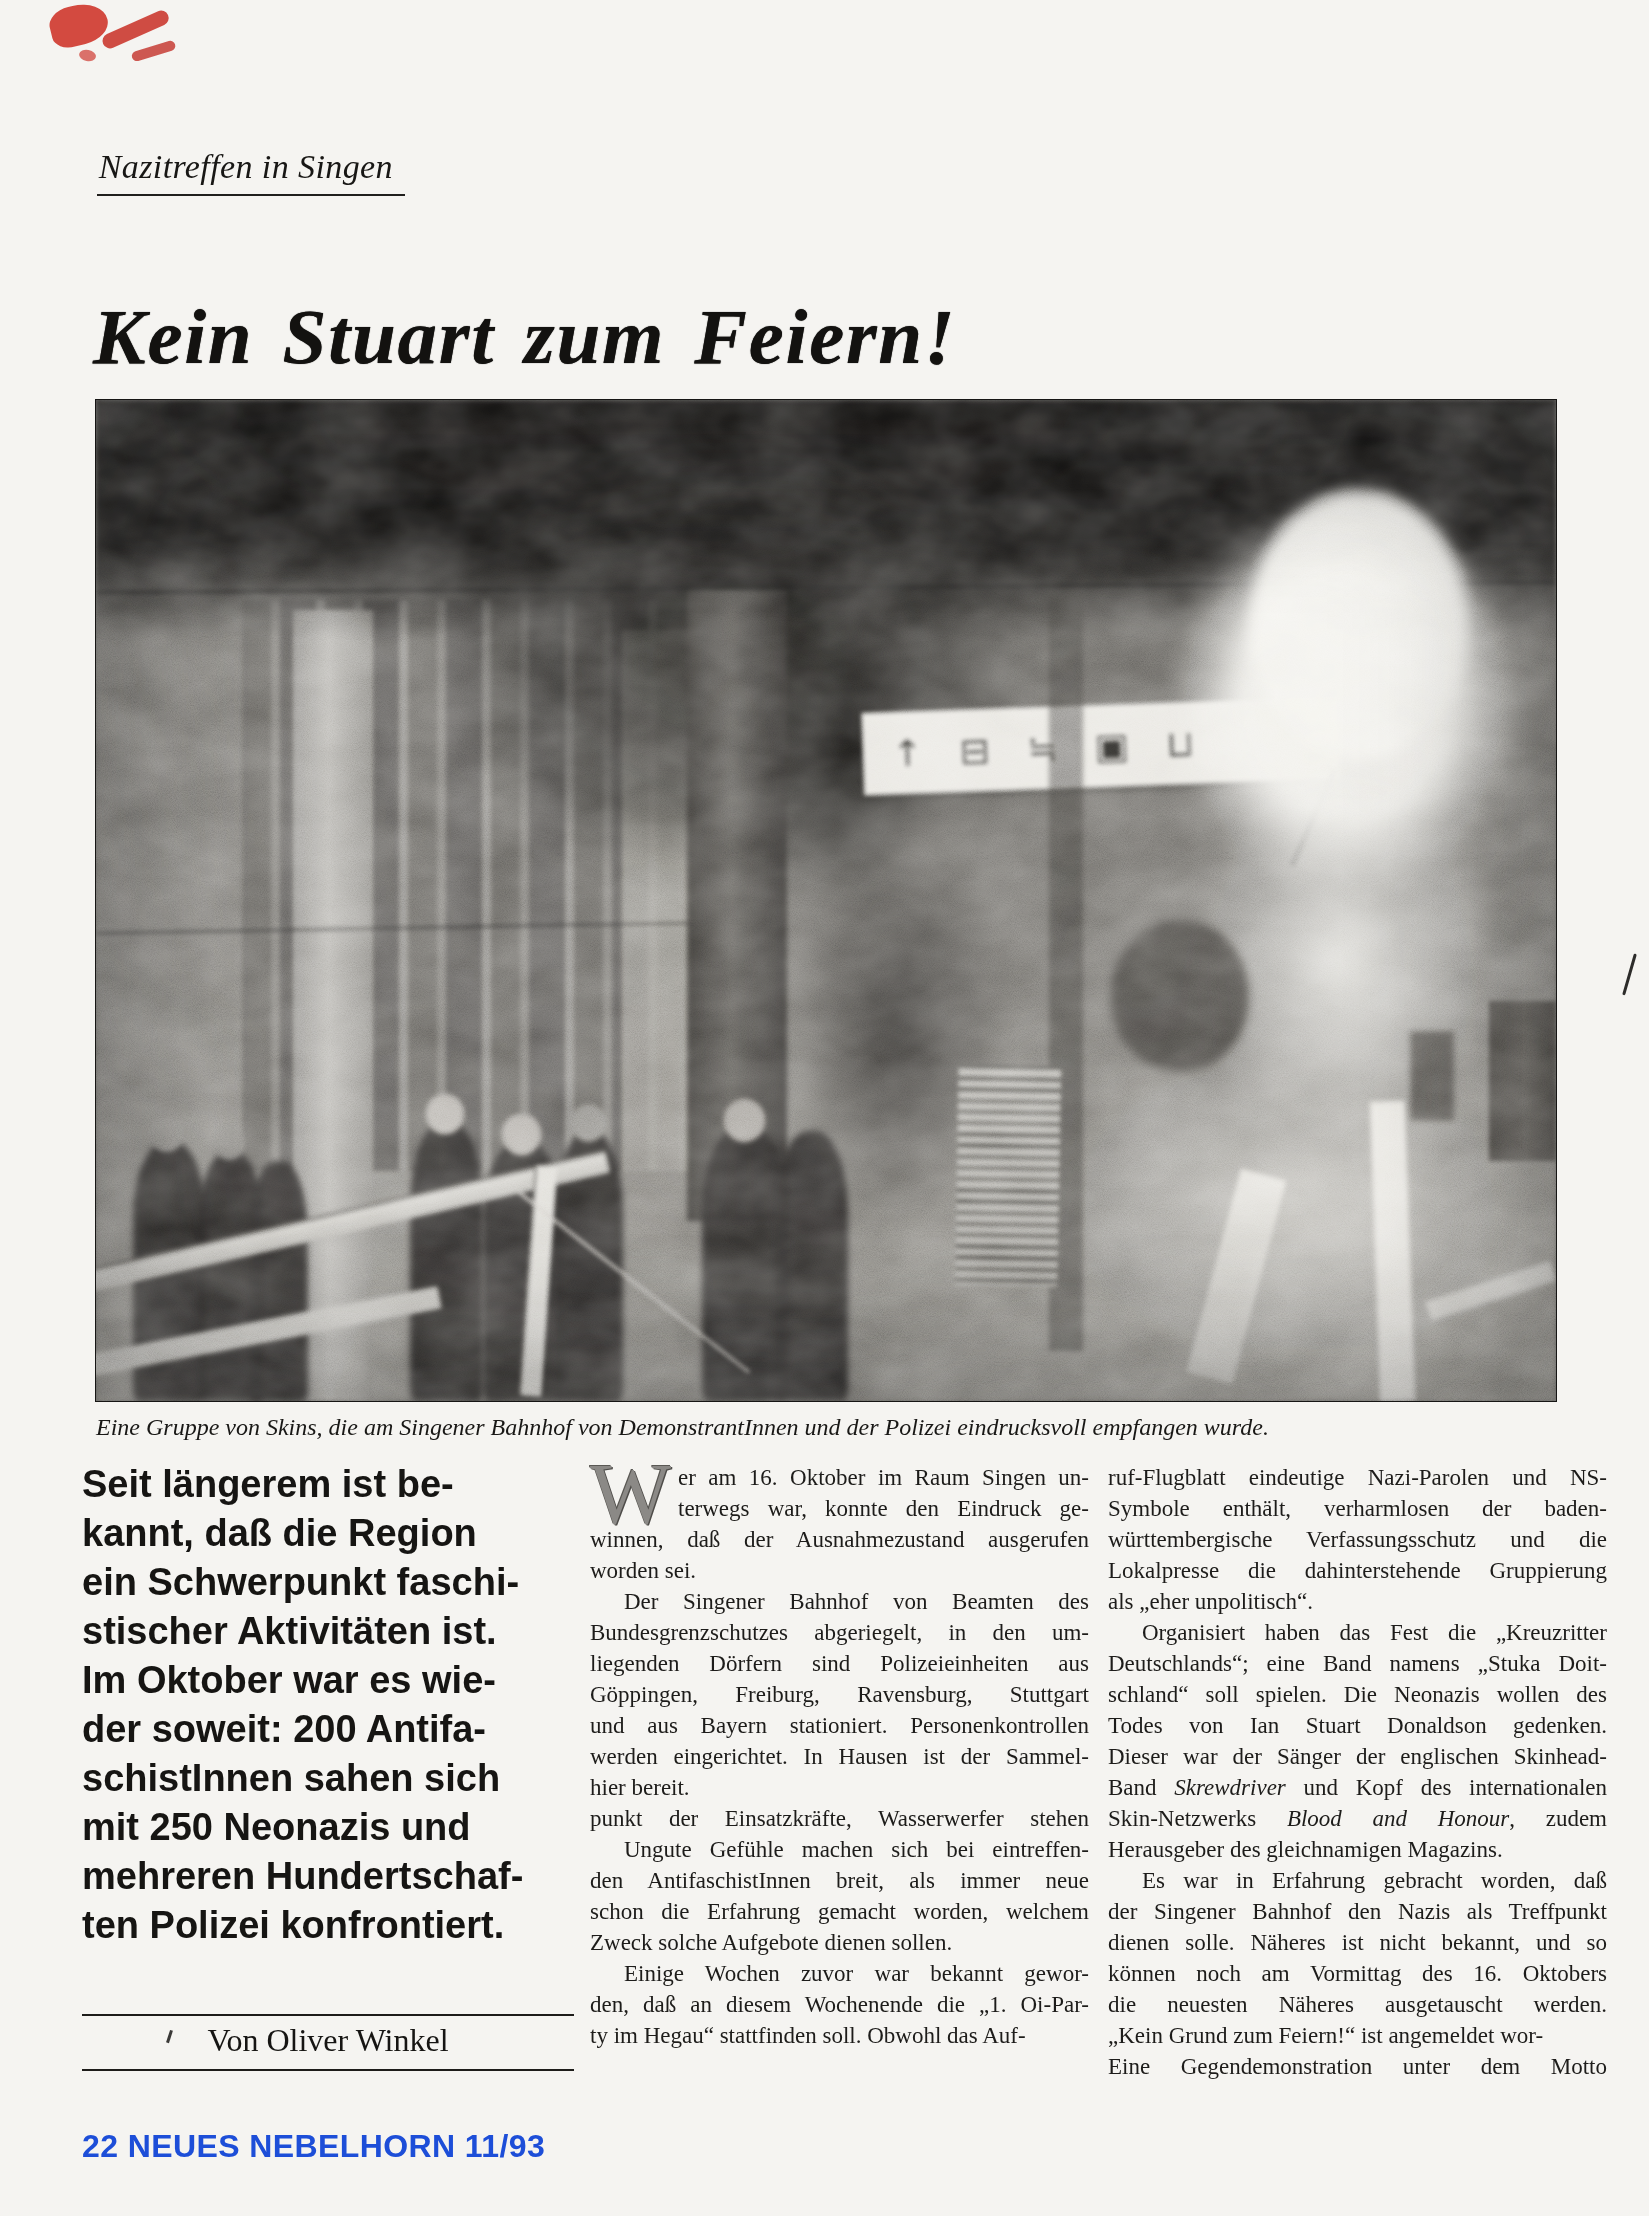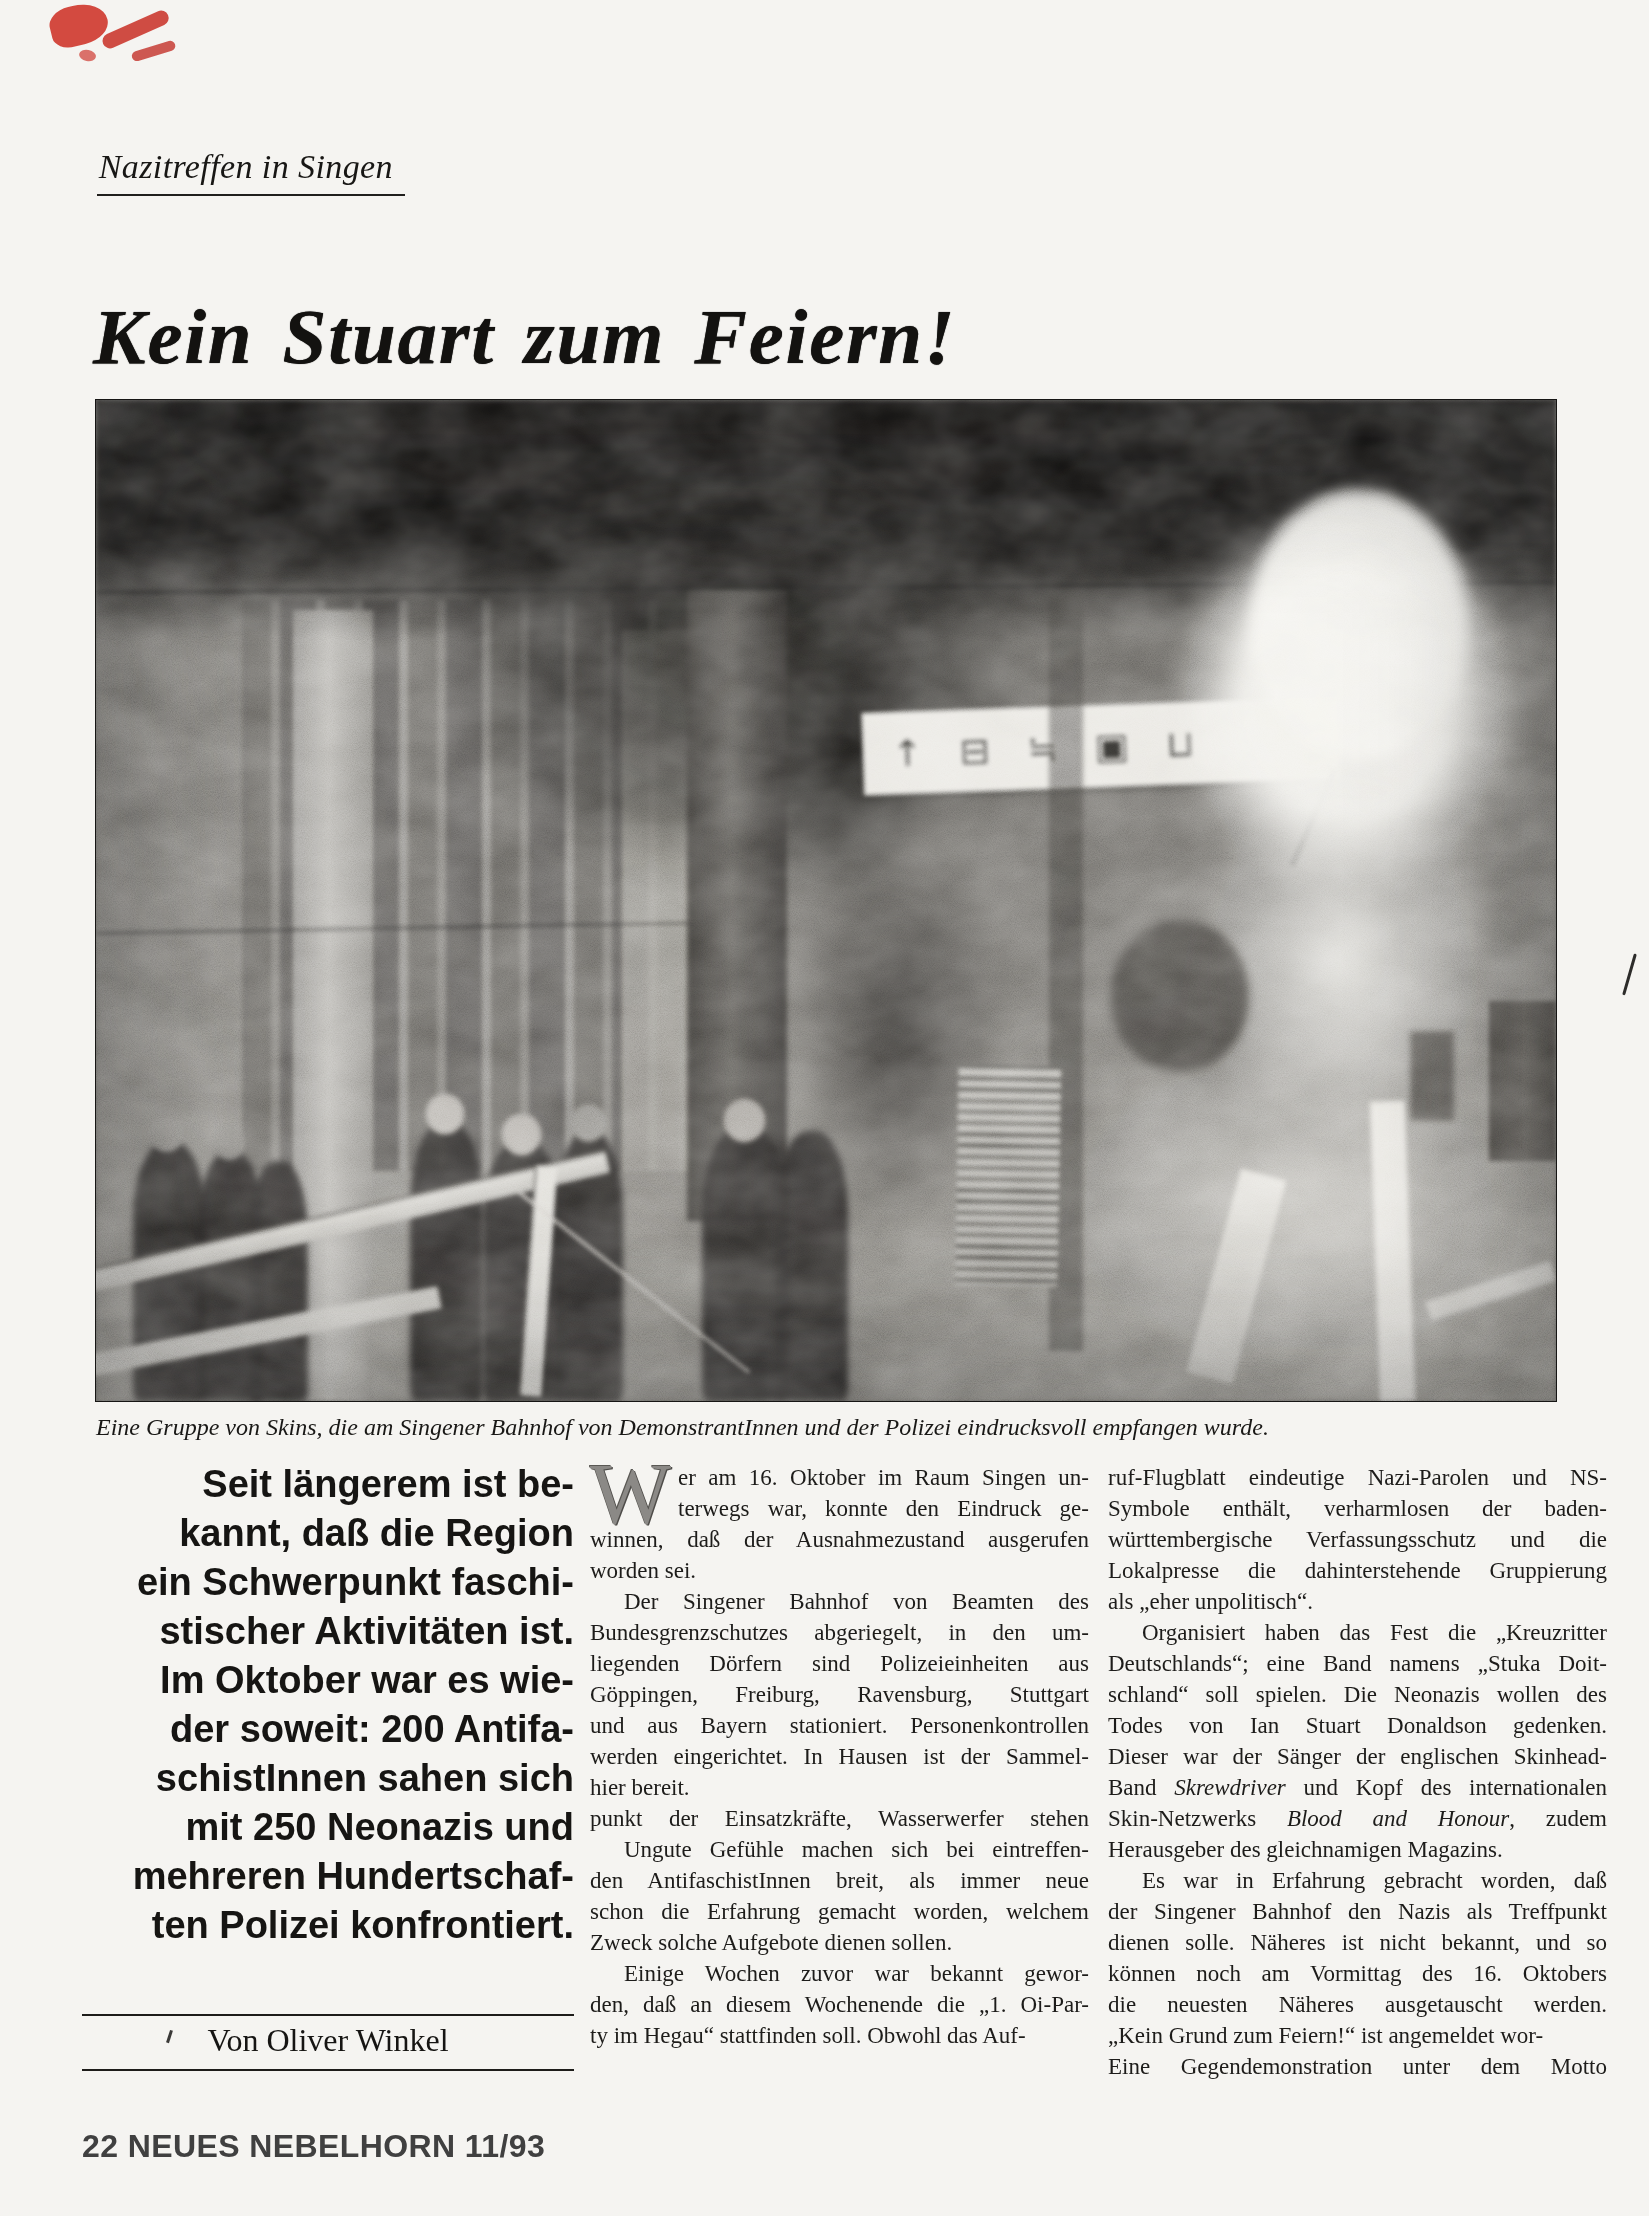--- a/index.html
+++ b/index.html
@@ -74,40 +74,40 @@
   .ph-whitepost{left:87.6%;top:70%;width:2.4%;height:30%;background:#e9e7e1;filter:blur(1.7px);transform:rotate(-2deg);}
   .ph-brdiag{left:91%;top:88%;width:9%;height:2%;transform:rotate(-18deg);background:#d6d4ce;filter:blur(1.7px);}
   .ph-vignette{position:absolute;inset:0;box-shadow:inset 0 0 163px 34px rgba(8,8,8,.45);}
   .ph-grain{position:absolute;inset:0;pointer-events:none;}
 
   
   .caption{position:absolute;left:96px;top:1414px;width:1467px;font-style:italic;font-size:24px;color:#191816;}
 
   
   .lead{position:absolute;left:82px;top:1460px;width:492px;font-family:"Liberation Sans",sans-serif;
-        font-weight:bold;font-size:38px;line-height:49px;color:#161513;text-align:right;}
+        font-weight:bold;font-size:38px;line-height:49px;color:#161513;}
   
   .byline-block{position:absolute;left:82px;top:2014px;width:492px;border-top:2.6px solid #1d1c1a;border-bottom:2.6px solid #1d1c1a;
         text-align:center;padding:6px 0 10.3px;}
   .byline{font-size:32px;color:#161513;}
   .byline-tick{position:absolute;left:86px;top:13.8px;width:2.6px;height:13px;background:#3a3937;transform:rotate(18deg);}
 
   
   .col{position:absolute;top:1462px;width:499px;font-size:23px;line-height:31px;color:#1d1c1a;}
   .col-mid{left:590px;}
   .col-right{left:1108px;}
   .line{text-align:justify;text-align-last:justify;}
   .line.parlast{text-align-last:left;}
   .line.indent{text-indent:34px;}
   .dropcap{float:left;width:88px;height:58px;font-size:86px;line-height:65px;color:#8b8986;
         text-shadow:1.3px 1.3px 0 #4e4c49,-0.9px -0.9px 0 #5a5854;}
 
   
   .footer{position:absolute;left:82px;top:2128px;font-family:"Liberation Sans",sans-serif;font-weight:bold;
-        font-size:32px;letter-spacing:0.4px;color:#404040;}
+        font-size:32px;letter-spacing:0.4px;color:#1d4ed8;}
 
   
   .pen-mark{position:absolute;left:1628px;top:953px;width:3.4px;height:43px;background:#1b1a19;
         transform:rotate(16deg);border-radius:1.7px;opacity:.92;}
 </style>
 </head>
 <body>
 
 <div class="page">
 

